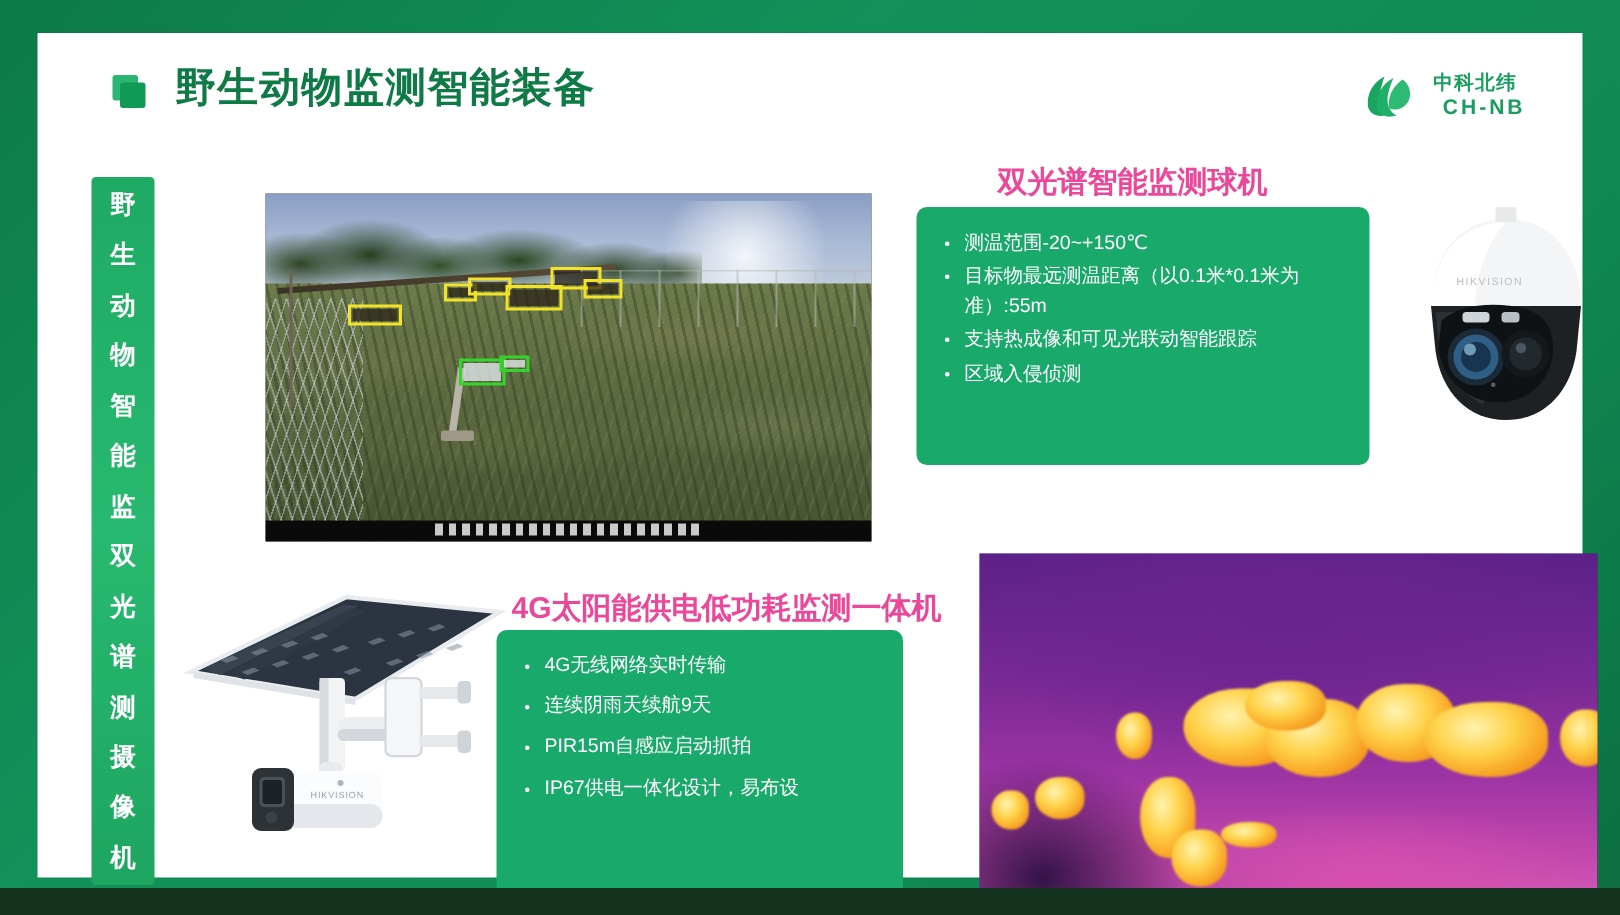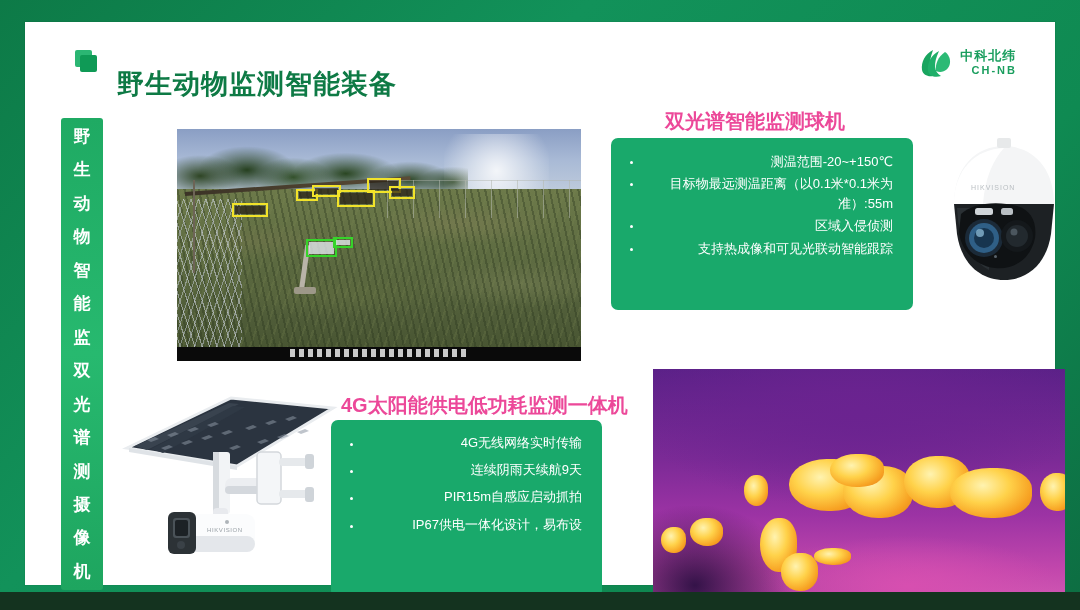--- a/index.html
+++ b/index.html
@@ -28,28 +28,27 @@
   .hdr-icon{
     position:absolute;left:50px;top:28px;width:24px;height:24px;
   }
   .hdr-icon .sq{position:absolute;width:17px;height:17px;background:#16a55f;border-radius:2px;}
   .hdr-icon .sq.back{left:0;top:0;background:#2bb673;}
   .hdr-icon .sq.front{left:5px;top:5px;background:#0f9a56;}
   .page-title{
     position:absolute;left:92px;top:18px;
     font-size:27px;font-weight:bold;color:#0e7a45;letter-spacing:1px;
     white-space:nowrap;
-    margin-top:26px;
   }
   
   .logo{position:absolute;right:38px;top:26px;display:flex;align-items:center;gap:8px;}
   .logo-mark{width:32px;height:30px;flex:0 0 auto;}
   .logo-text{line-height:1.15;text-align:center;}
   .logo-cn{font-size:13px;font-weight:bold;color:#1a9e5e;letter-spacing:1px;}
-  .logo-en{font-size:11px;font-weight:bold;color:#1a9e5e;letter-spacing:2px;margin-left:12px;}
+  .logo-en{font-size:14px;font-weight:bold;color:#1a9e5e;letter-spacing:2px;margin-left:12px;}
   
   .vbar{
     position:absolute;left:36px;top:96px;width:42px;height:472px;
     background:linear-gradient(180deg,#1faa63 0%,#27b96f 50%,#1ea55f 100%);
     border-radius:3px;
     display:flex;flex-direction:column;align-items:center;justify-content:space-between;
     padding:10px 0;box-sizing:border-box;
   }
   .vbar span{
     font-size:17px;font-weight:bold;color:#ffffff;line-height:1;
@@ -130,21 +129,21 @@
   }
   
   .sec-title{
     position:absolute;font-size:20px;font-weight:bold;color:#ec4899;white-space:nowrap;
   }
   #title-ptz{left:640px;top:86px;}
   #title-solar{left:316px;top:370px;}
   
   .infobox{
     position:absolute;background:#19a96b;border-radius:7px;
-    padding:14px 20px 14px 14px;box-sizing:border-box;text-align:right;
+    padding:14px 20px 14px 14px;box-sizing:border-box;
   }
   #box-ptz{left:586px;top:116px;width:302px;height:172px;}
   #box-solar{left:306px;top:398px;width:271px;height:178px;}
   .infobox ul{list-style:none;margin:0;padding:0;}
   .infobox li{
     position:relative;padding-left:18px;color:#ffffff;
     font-size:13px;line-height:1.55;margin-bottom:2px;
   }
   #box-solar li{line-height:1.4;margin-bottom:9px;}
   .infobox li::before{
@@ -265,22 +264,22 @@
       <div class="gr-caption">
           <i></i>
         </div>
     </div>
 
     <div class="sec-title" id="title-ptz">双光谱智能监测球机</div>
     <div class="infobox" id="box-ptz">
       <ul id="ul-ptz">
           <li>测温范围-20~+150℃</li>
           <li>目标物最远测温距离（以0.1米*0.1米为准）:55m</li>
+          <li>支持热成像和可见光联动智能跟踪</li>
           <li>区域入侵侦测</li>
-          <li>支持热成像和可见光联动智能跟踪</li>
         </ul>
     </div>
 
     <svg class="ptz" viewBox="0 0 146 186">
       <ellipse cx="73" cy="160" rx="45" ry="9" fill="#ffffff"></ellipse>
       <path d="M23 74 C23 36 46 16 73 16 C100 16 123 36 123 74 Z" fill="#f4f5f6"></path>
       <path d="M23 74 C23 40 44 19 73 18 C62 30 54 48 52 74 Z" fill="#ffffff"></path>
       <rect x="66" y="8" width="14" height="10" rx="2" fill="#e7e9ea"></rect>
       <path d="M23 74 L123 74 L120 104 C116 132 98 150 73 150 C48 150 30 132 26 104 Z" fill="#1d2124"></path>
       <path d="M26 78 L60 78 L58 140 C42 132 30 112 27 90 Z" fill="#2a3034"></path>

